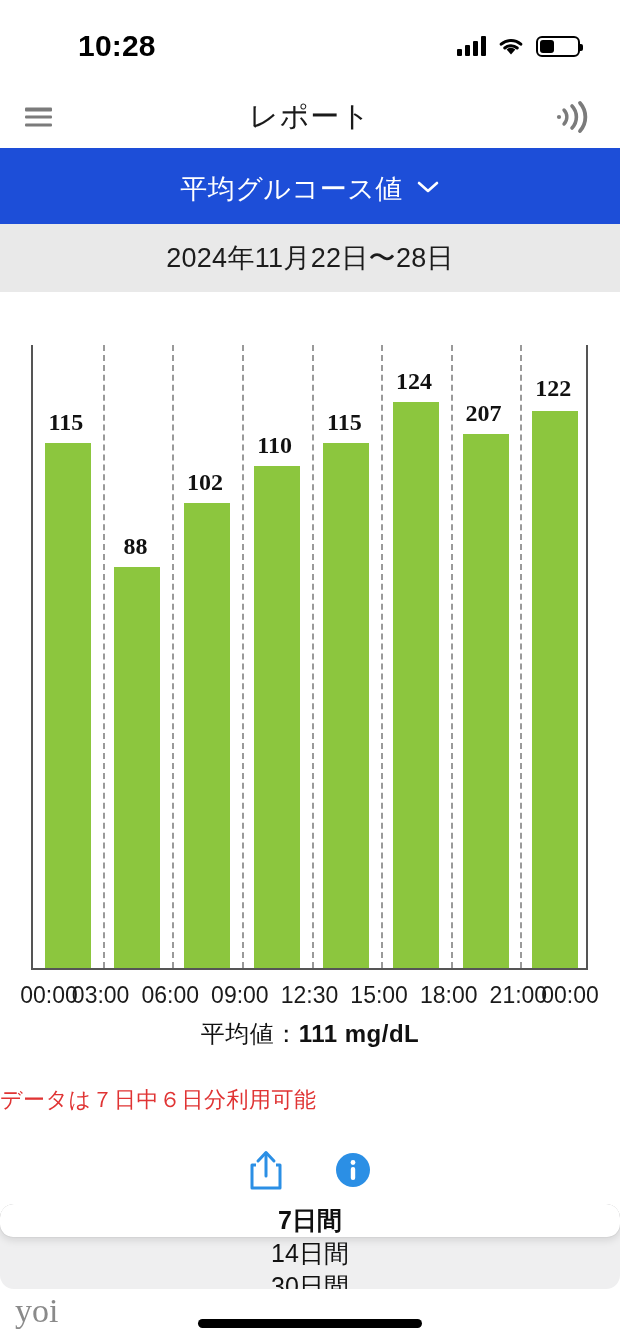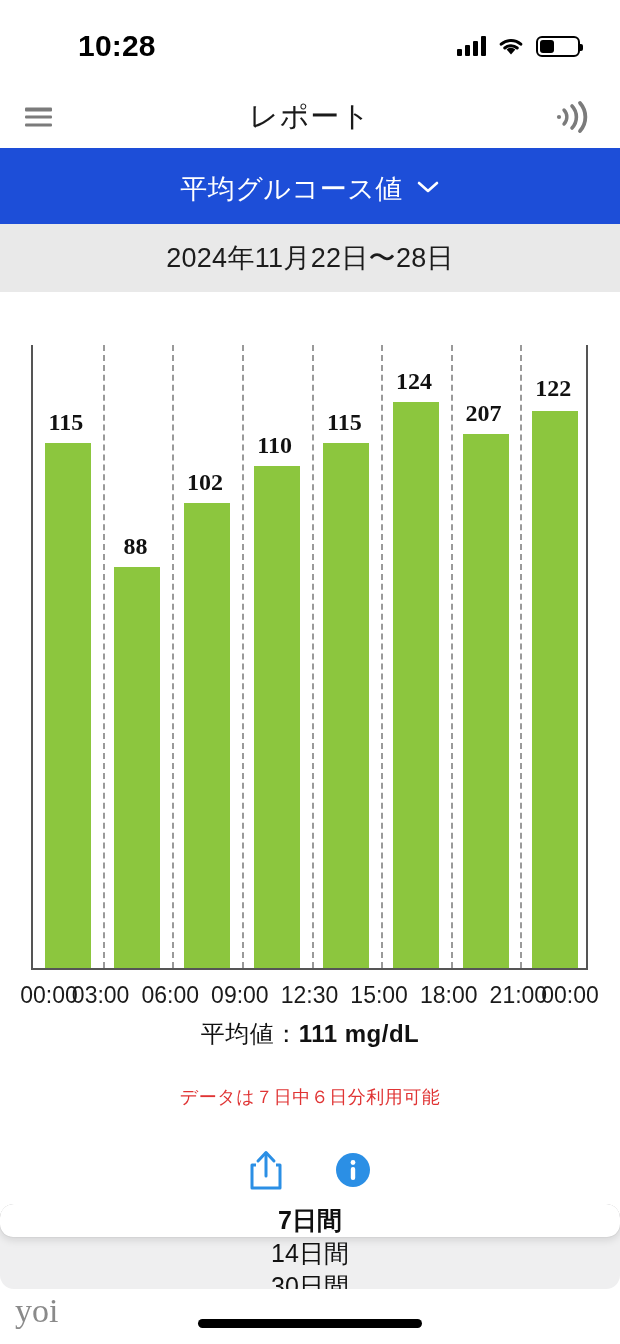--- a/index.html
+++ b/index.html
@@ -98,22 +98,22 @@
   }
   .xaxis-row { position: absolute; left: 0; top: 690px; width: 620px; height: 34px; }
 
   
   .avg-line {
     position: absolute; top: 1018px; left: 0; width: 620px; text-align: center;
     font-size: 24px; color: #111; font-weight: 700; letter-spacing: 0.5px;
   }
   .avg-line .jp { font-weight: 500; }
   .note-line {
-    position: absolute; top: 1085px; left: 0; width: 620px; text-align: center;
-    font-size: 18px; color: #e03434; letter-spacing: 0.5px;
+    position: absolute; top: 1085px; left: 0; width: 620px; text-align: left;
+    font-size: 22px; color: #e03434; letter-spacing: 0.5px;
   }
 
   
   .actions {
     position: absolute; top: 1142px; left: 0; width: 620px; height: 56px;
     display: flex; align-items: center; justify-content: center; gap: 52px;
   }
   .share-icon { width: 34px; height: 42px; cursor: pointer; }
   .info-icon { width: 36px; height: 36px; cursor: pointer; }
 

